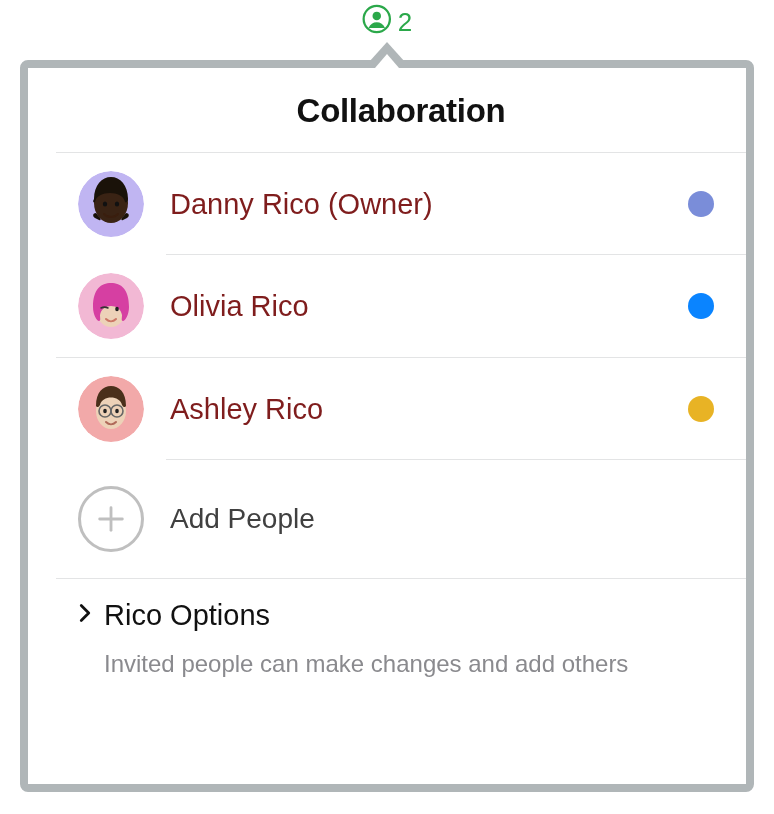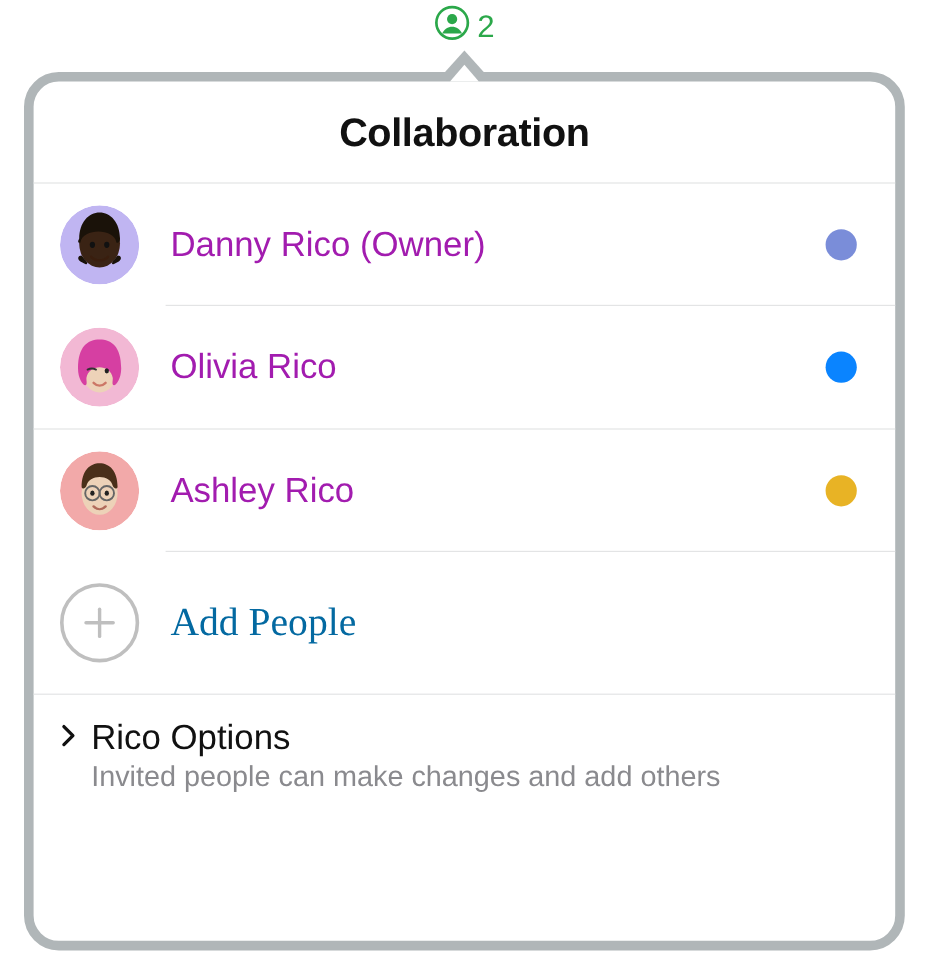--- a/index.html
+++ b/index.html
@@ -25,22 +25,23 @@
     }
     .badge svg { width: 30px; height: 30px; }
     .popover {
       position: absolute;
       top: 60px;
       left: 20px;
       right: 20px;
       bottom: 22px;
       background: #fff;
       border: 8px solid #b0b6b8;
-      border-radius: 29px;
+      border-radius: 8px;
       padding-top: 6px;
+      padding-left: 28px;
     }
     .popover::before {
       content: '';
       position: absolute;
       top: -26px;
       left: 50%;
       transform: translateX(-50%);
       width: 0; height: 0;
       border-left: 18px solid transparent;
       border-right: 18px solid transparent;
@@ -86,21 +87,21 @@
       width: 66px; height: 66px;
       border-radius: 50%;
       flex-shrink: 0;
       margin-right: 26px;
       display: flex; align-items: center; justify-content: center;
       overflow: hidden;
     }
     .avatar svg { width: 100%; height: 100%; }
     .name {
       font-size: 29px;
-      color: #a21caf;
+      color: #7f1d1d;
       flex: 1;
     }
     .dot {
       width: 26px; height: 26px;
       border-radius: 50%;
     }
     .addpeople {
       display: flex;
       align-items: center;
       padding: 26px 22px;
@@ -112,23 +113,22 @@
       border-radius: 50%;
       border: 3px solid #bfbfbf;
       display: flex; align-items: center; justify-content: center;
       color: #bfbfbf;
       font-size: 40px;
       font-weight: 300;
       margin-right: 26px;
       flex-shrink: 0;
     }
     .addpeople .label {
-      font-size: 33px;
-      color: #0369a1;
-      font-family: Liberation Serif, serif;
+      font-size: 28px;
+      color: #404040;
     }
     .shareopts {
       padding: 20px 22px 20px 22px;
       display: flex;
       align-items: flex-start;
       gap: 8px;
       cursor: pointer;
     }
     .chev {
       font-size: 22px;
@@ -136,21 +136,21 @@
       margin-top: 4px;
       width: 18px;
     }
     .shareopts .title {
       font-size: 29px;
       color: #111;
     }
     .shareopts .subtitle {
       font-size: 24px;
       color: #8a8a8e;
-      margin-top: 2px;
+      margin-top: 18px;
     }
   </style>
 </head>
 <body>
 
 <div class="badge">
   <span>
     <svg viewBox="0 0 24 24" fill="none" stroke="#2ba84a" stroke-width="1.8">
       <circle cx="12" cy="12" r="10.5"></circle>
       <circle cx="12" cy="9.5" r="3.4" fill="#2ba84a" stroke="none"></circle>

